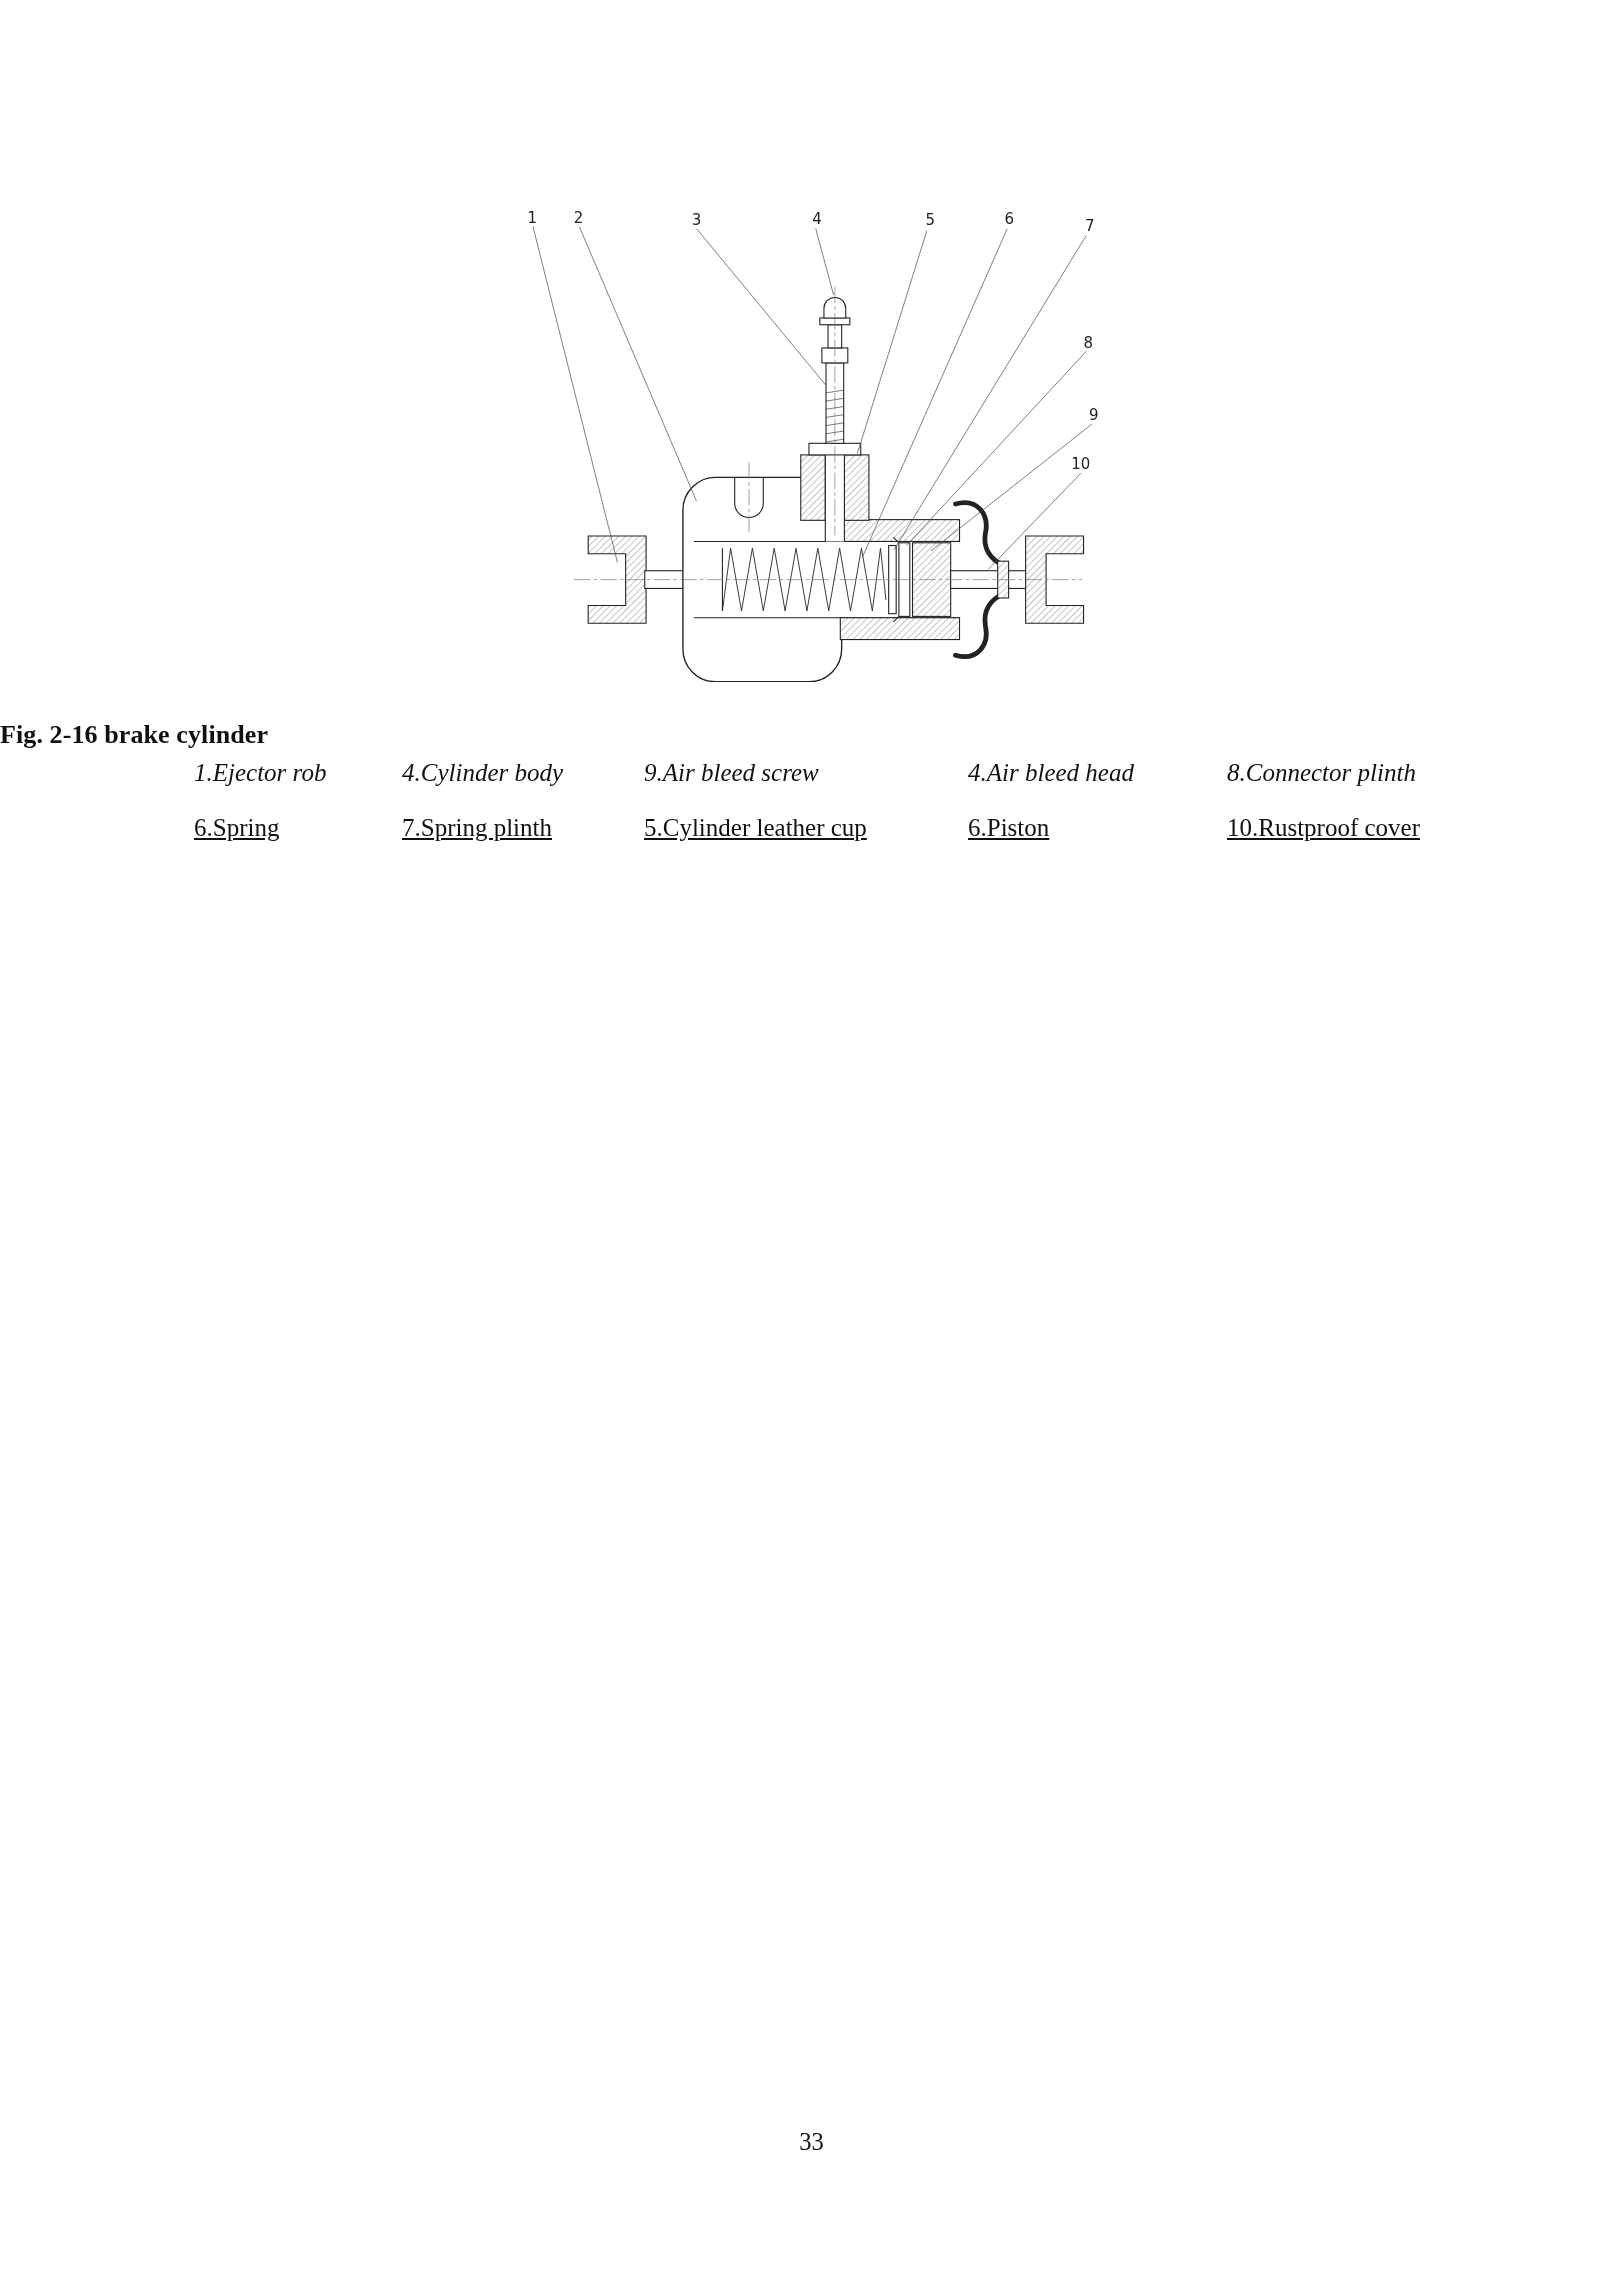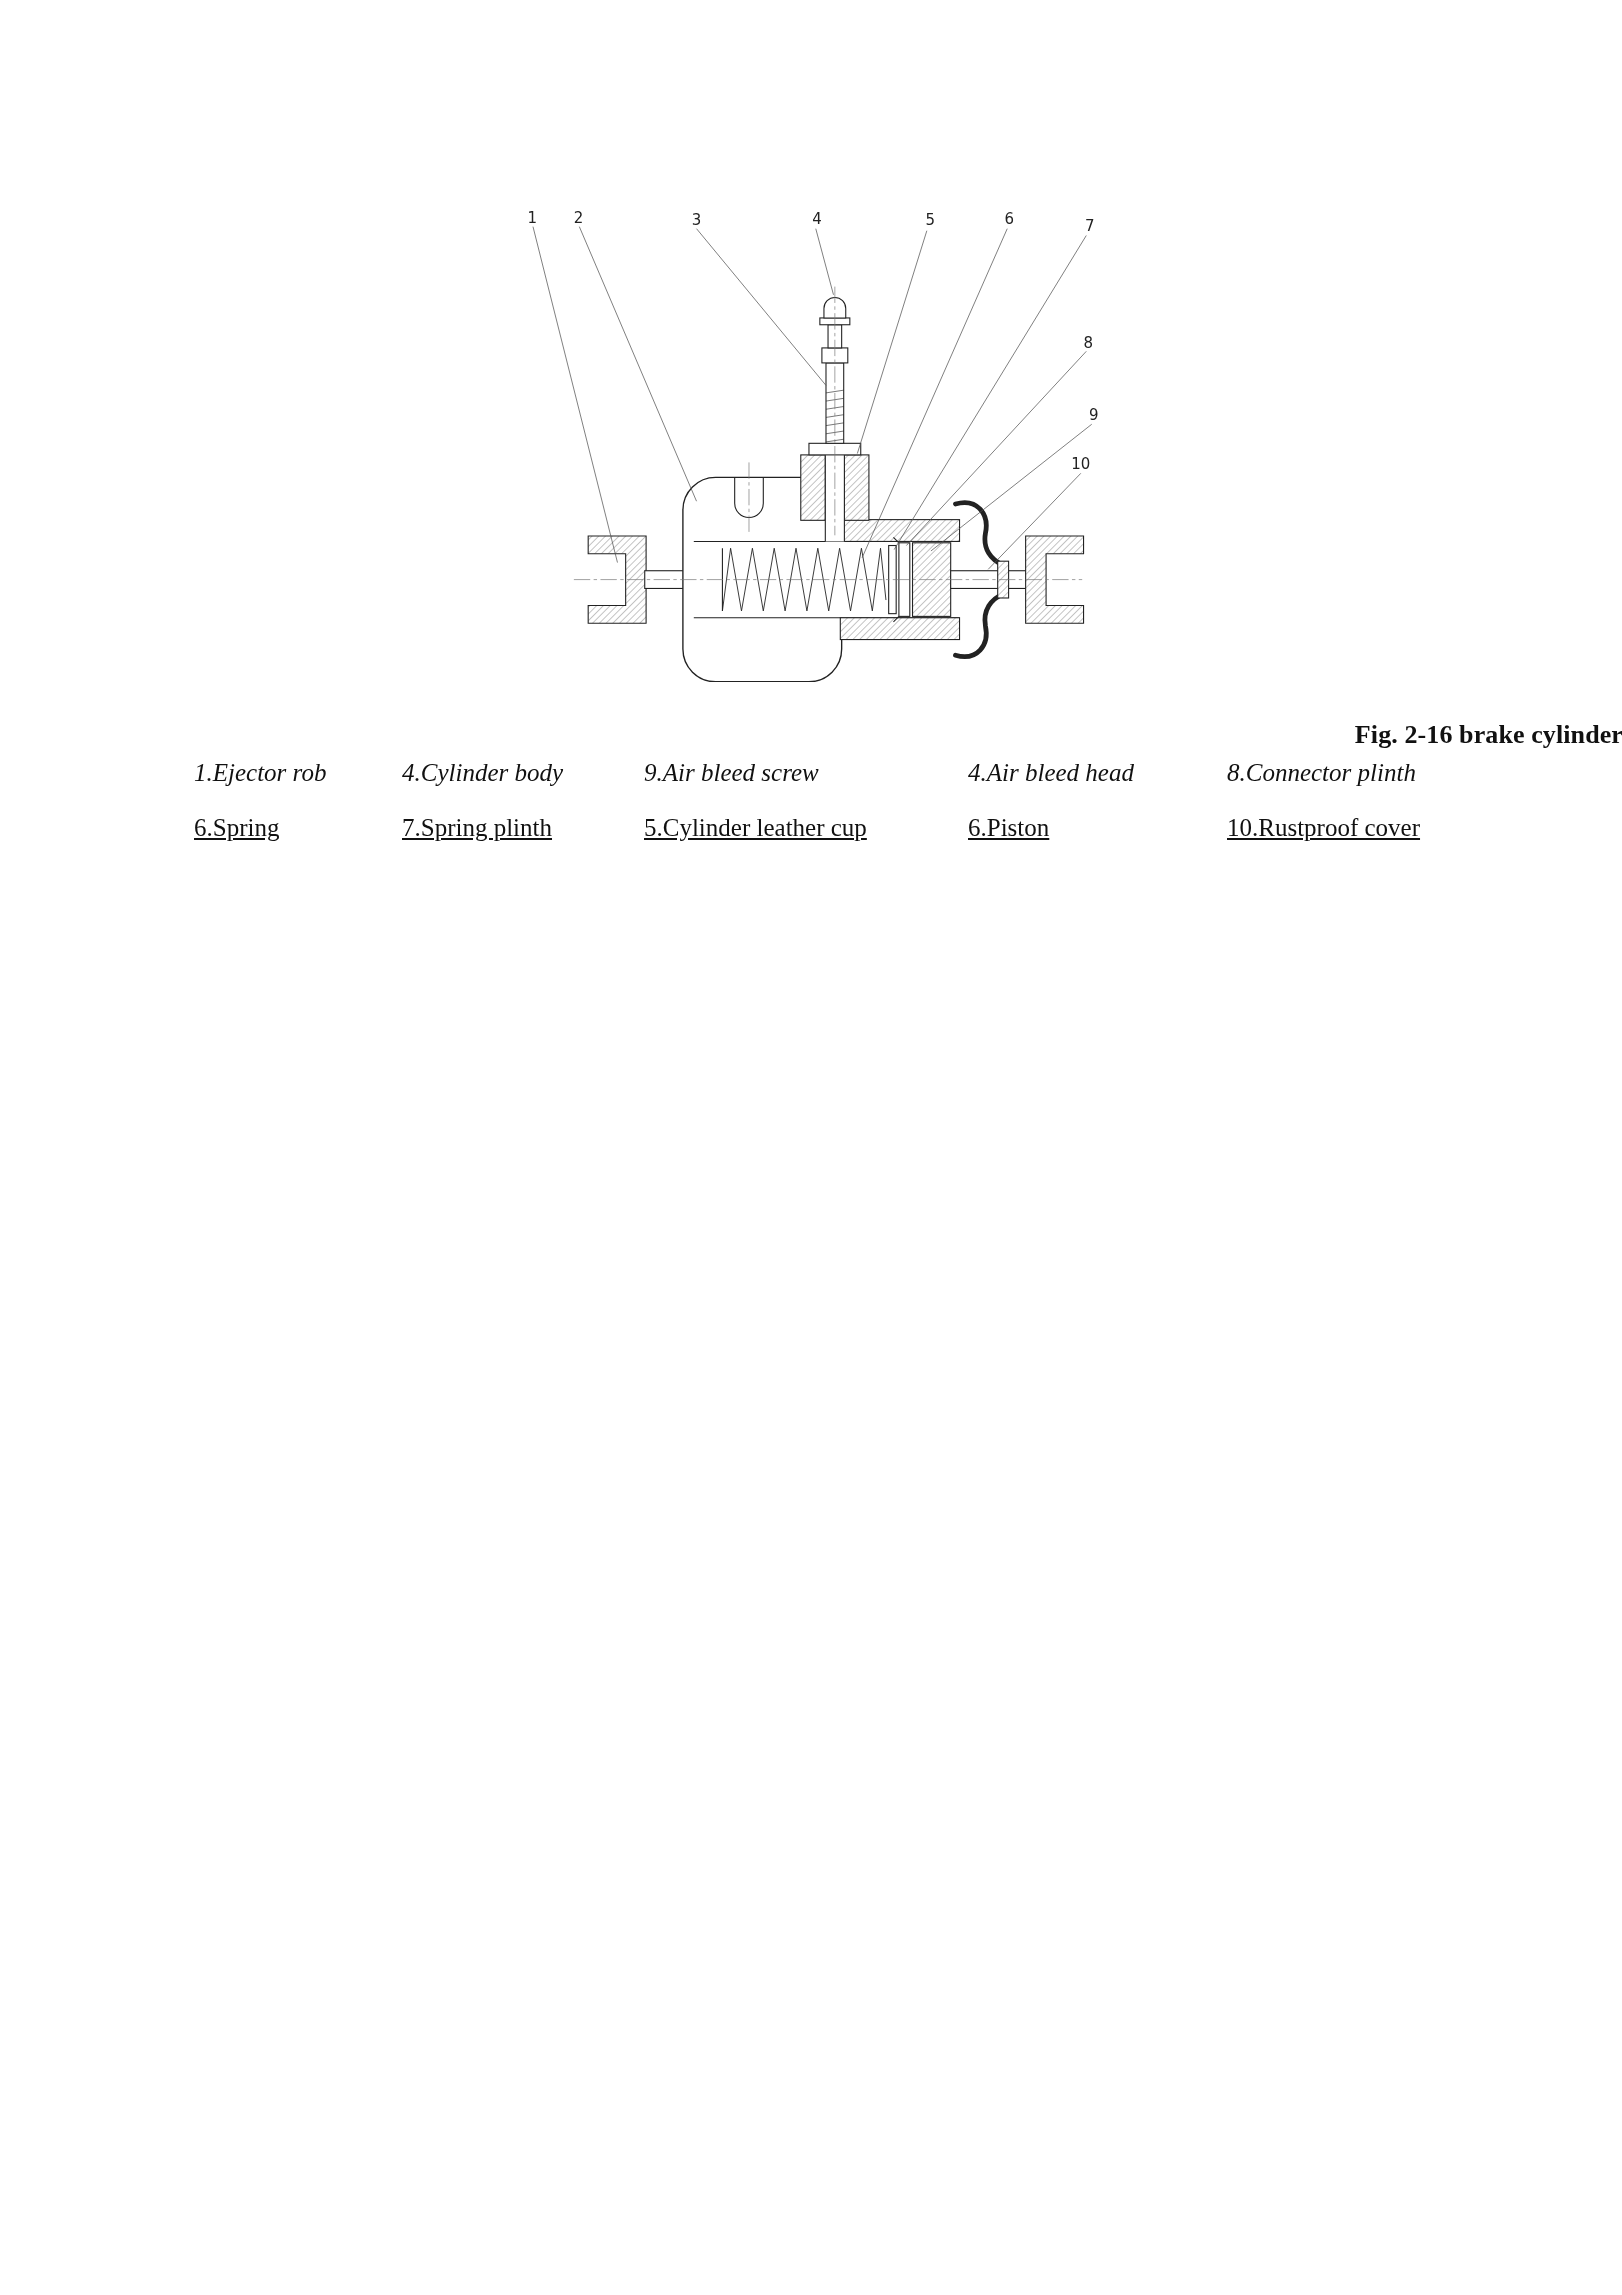--- a/index.html
+++ b/index.html
@@ -18,21 +18,21 @@
     top: 191px;
     width: 586px;
     height: 491px;
     margin: 0;
   }
   .caption {
     position: absolute;
     left: 0;
     top: 720px;
     width: 100%;
-    text-align: right;
+    text-align: left;
     font-weight: bold;
     font-size: 26px;
     letter-spacing: 0.1px;
   }
   .legend span {
     position: absolute;
     font-size: 25px;
     white-space: nowrap;
   }
   .c1 { left: 194px; }
@@ -168,15 +168,16 @@
     <span class="r1 c3">9.Air bleed screw</span>
     <span class="r1 c4">4.Air bleed head</span>
     <span class="r1 c5">8.Connector plinth</span>
     <span class="r2 c1">6.Spring</span>
     <span class="r2 c2">7.Spring plinth</span>
     <span class="r2 c3">5.Cylinder leather cup</span>
     <span class="r2 c4">6.Piston</span>
     <span class="r2 c5">10.Rustproof cover</span>
   </div>
 
+  <div class="pageno">33</div>
 
 </div>
 
 
 </body></html>

